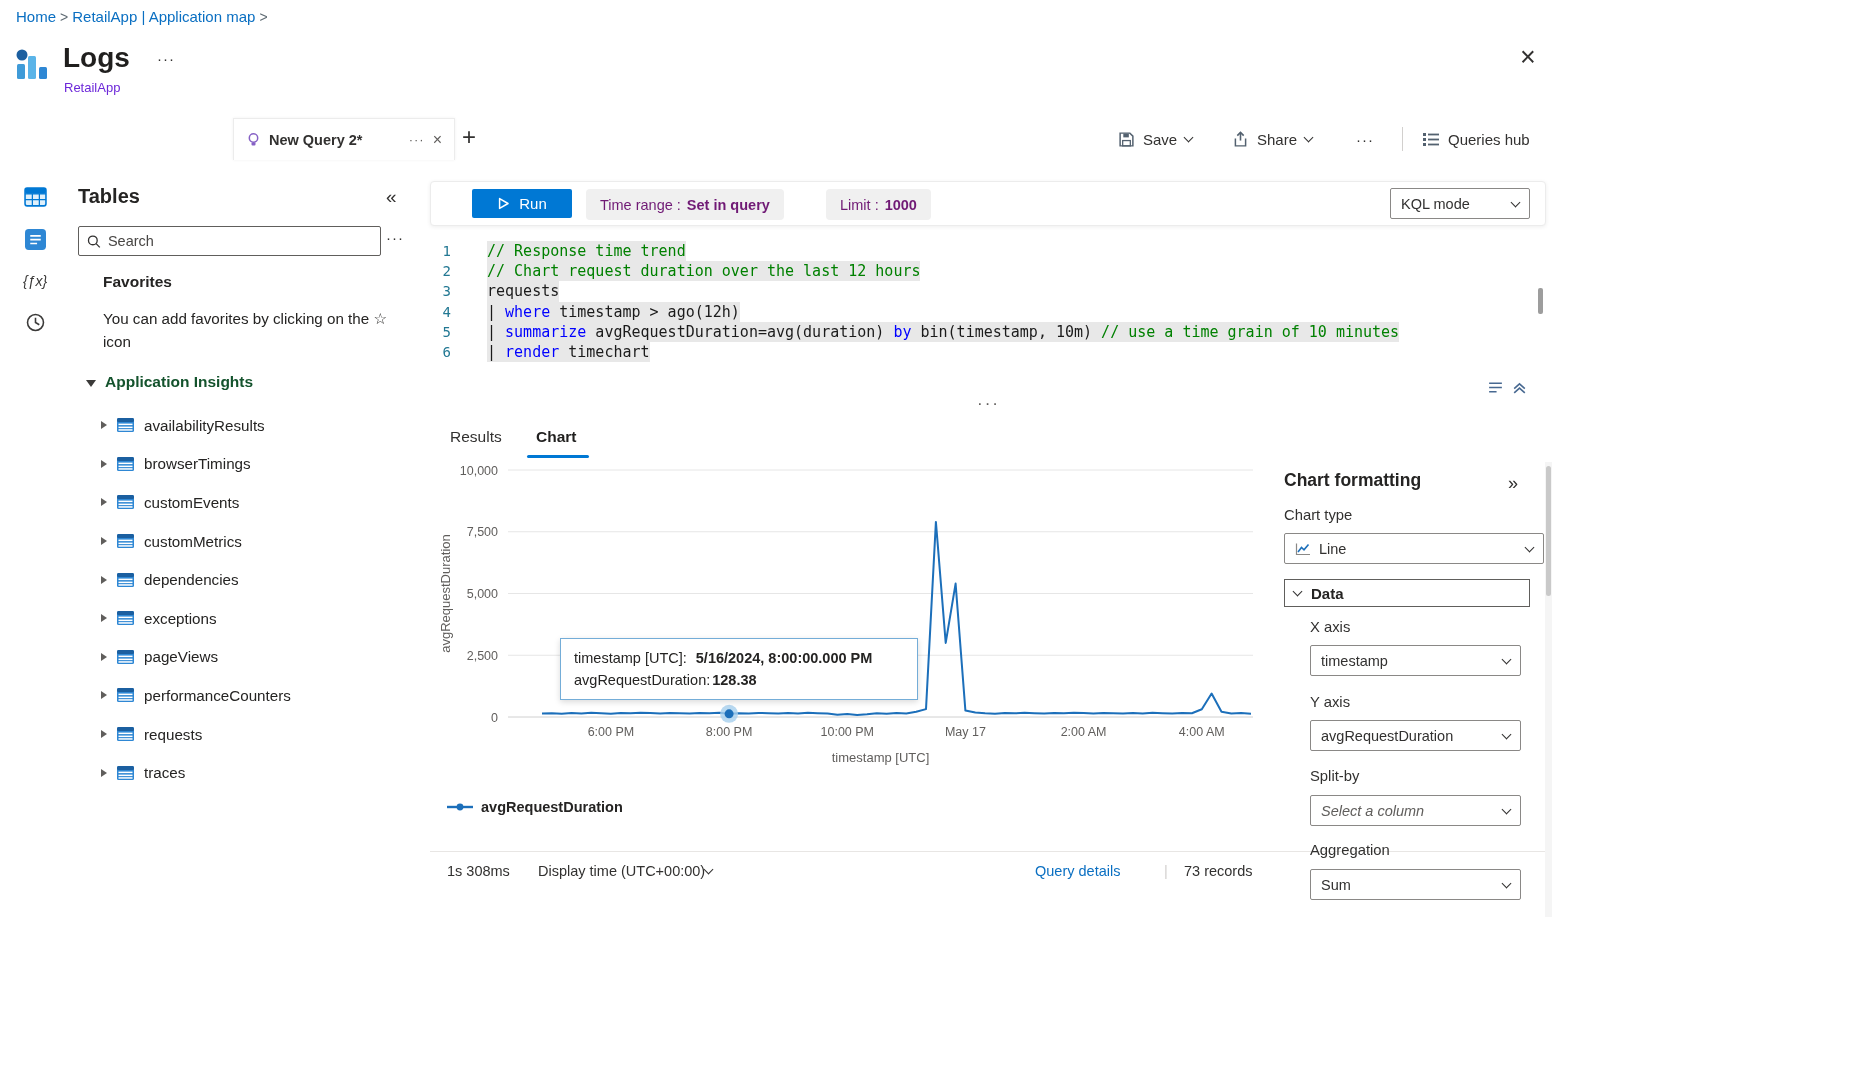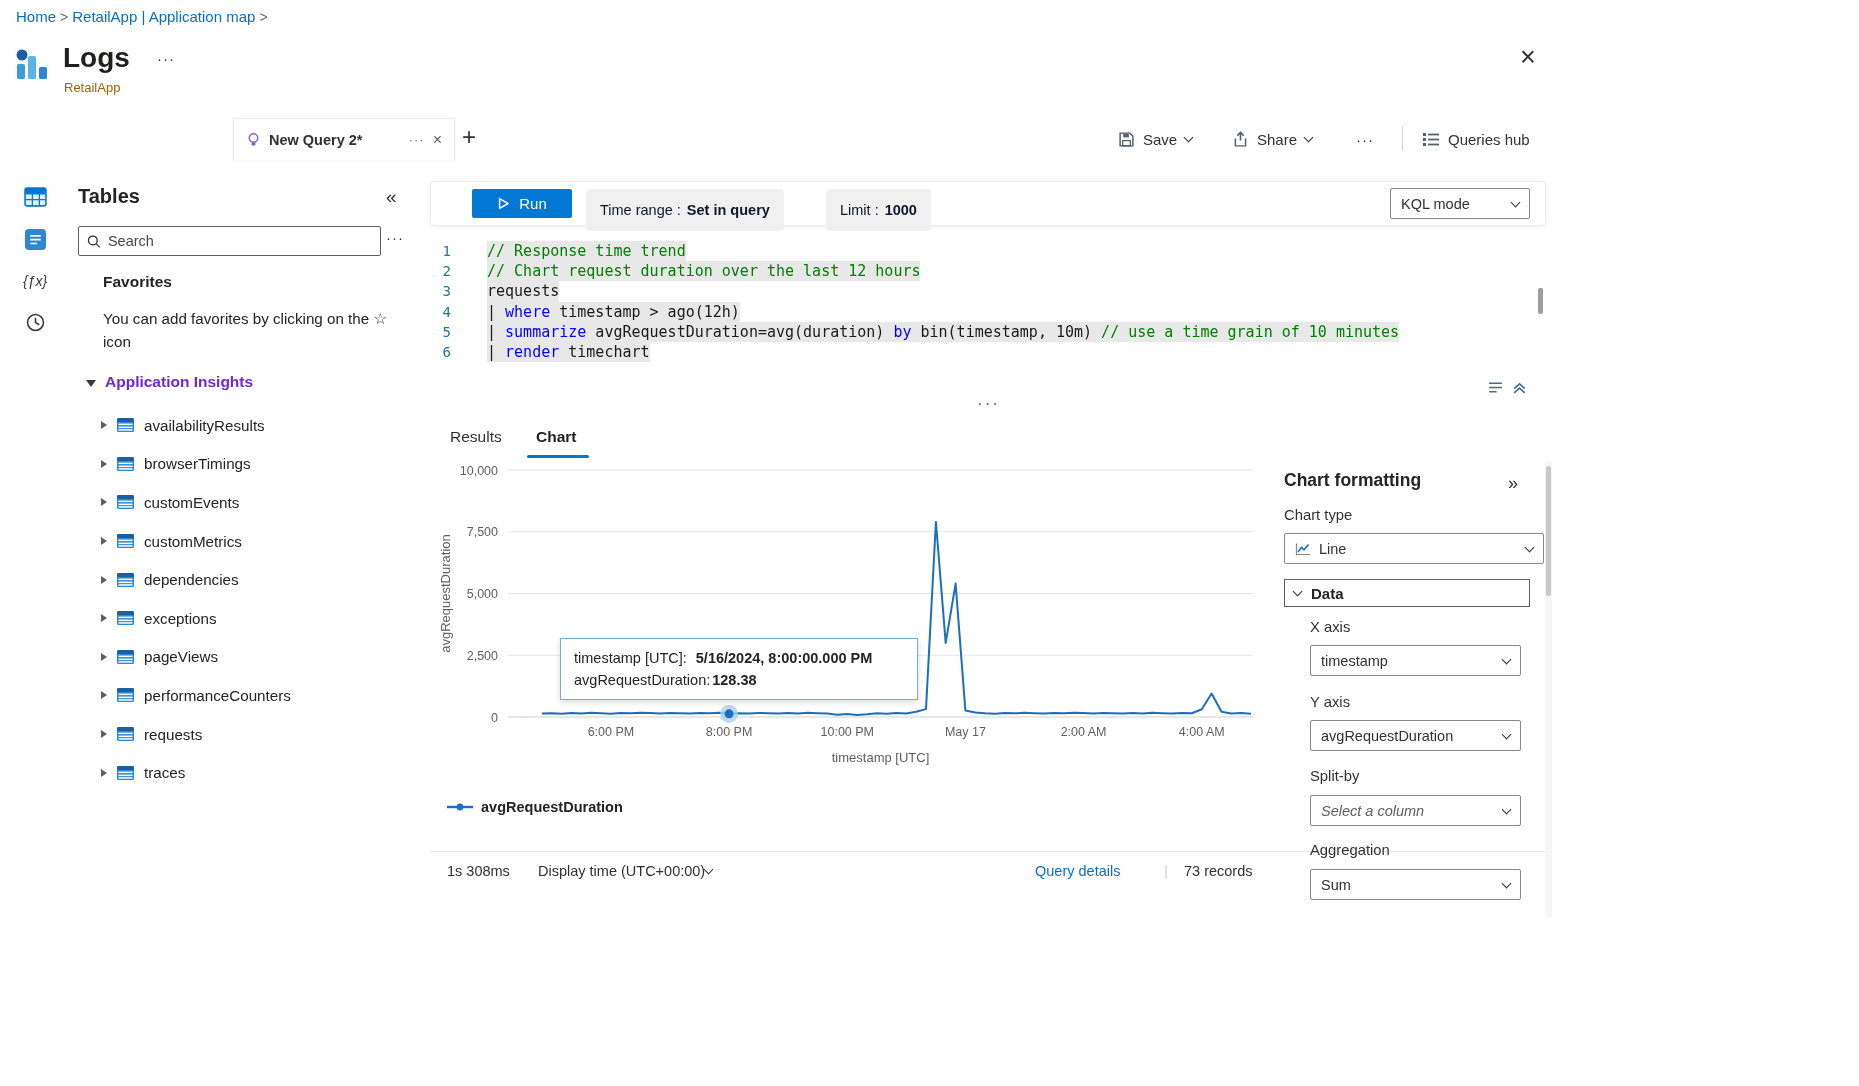--- a/index.html
+++ b/index.html
@@ -8,21 +8,21 @@
   .abs{position:absolute;}
   .flex{display:flex;align-items:center;}
 
   .breadcrumb{left:16px;top:8px;font-size:15px;gap:4px;}
   .crumb{color:#0a6fc2;cursor:pointer;}
   .crumb-sep{color:#5f6b73;font-size:14px;}
 
   .logo{left:14px;top:46px;}
   .page-title{left:63px;top:42px;font-size:28px;font-weight:700;color:#201f1e;}
   .title-more{left:157px;top:50px;font-size:15px;color:#323130;letter-spacing:1px;cursor:pointer;}
-  .page-subtitle{left:64px;top:80px;font-size:13px;color:#a16207;}
+  .page-subtitle{left:64px;top:80px;font-size:13px;color:#6d28d9;}
   .close-x{left:1520px;top:42px;font-size:27px;color:#323130;cursor:pointer;}
 
   .tab{top:118px;height:42px;gap:8px;padding:0 12px;font-size:14.5px;cursor:pointer;}
   .tab-inactive{left:18px;width:215px;background:#f1f0ef;border:1px solid #e8e6e4;}
   .tab-active{left:233px;width:222px;background:#fff;border:1px solid #ececec;border-bottom:none;font-weight:700;box-shadow:0 0 3px rgba(0,0,0,.06);}
   .tab-more{color:#605e5c;font-size:13px;letter-spacing:1px;margin-left:auto;font-weight:400;}
   .tab-x{color:#605e5c;font-size:16px;font-weight:400;}
   .add-tab{left:462px;top:123px;font-size:24px;color:#323130;cursor:pointer;}
 
   .action{top:122px;height:34px;gap:8px;font-size:15px;color:#323130;cursor:pointer;}
@@ -34,30 +34,30 @@
 
   .side-title{left:78px;top:185px;font-size:20px;font-weight:700;color:#252423;}
   .collapse-l{left:386px;top:186px;font-size:19px;color:#323130;cursor:pointer;}
   .search-box{left:78px;top:226px;width:303px;height:30px;border:1px solid #605e5c;border-radius:2px;background:#fff;display:flex;align-items:center;padding:0 8px;gap:7px;}
   .search-box input{border:none;outline:none;font-size:14.5px;width:100%;font-family:inherit;color:#323130;background:transparent;}
   .search-box input::placeholder{color:#484644;}
   .search-more{left:386px;top:229px;font-size:15px;color:#323130;letter-spacing:1px;cursor:pointer;}
   .fav-title{left:103px;top:273px;font-size:15.5px;font-weight:700;color:#252423;}
   .fav-hint{left:103px;top:307px;width:286px;font-size:15.2px;color:#252423;line-height:23px;}
   .group-row{left:86px;top:373px;gap:9px;cursor:pointer;}
-  .group-label{font-size:15.5px;font-weight:700;color:#6d28d9;}
+  .group-label{font-size:15.5px;font-weight:700;color:#14532d;}
   .tri-down{width:0;height:0;border-top:7px solid #3b3a39;border-left:5px solid transparent;border-right:5px solid transparent;margin-top:3px;}
   .tables-list{left:101px;top:406px;width:300px;}
   .table-row{display:flex;align-items:center;height:38.6px;gap:10px;cursor:pointer;}
   .tri-right{width:0;height:0;border-left:6px solid #605e5c;border-top:4.5px solid transparent;border-bottom:4.5px solid transparent;flex:none;}
   .tbl-label{font-size:15.2px;color:#252423;}
 
   .query-card{left:430px;top:181px;width:1116px;height:45px;background:#fff;border:1px solid #ececec;border-radius:4px;box-shadow:0 1px 4px rgba(0,0,0,.07);}
   .run-btn{left:472px;top:189px;width:100px;height:29px;background:#0078d4;border-radius:2px;color:#fff;font-size:15px;display:flex;align-items:center;justify-content:center;gap:9px;cursor:pointer;}
-  .pill{top:189px;height:42px;background:#f0f0f0;border-radius:4px;display:flex;align-items:center;padding:0 14px;gap:6px;font-size:14.5px;color:#0f172a;cursor:pointer;}
+  .pill{top:189px;height:31px;background:#f0f0f0;border-radius:4px;display:flex;align-items:center;padding:0 14px;gap:6px;font-size:14.5px;color:#701a75;cursor:pointer;}
   .kql-dd{left:1390px;top:188px;width:140px;height:31px;border:1px solid #8a8886;border-radius:2px;display:flex;align-items:center;padding:0 10px;font-size:14.5px;gap:8px;cursor:pointer;background:#fff;}
   .kql-dd .chev{margin-left:auto;}
 
   .editor{left:430px;top:241px;width:1116px;font-family:"DejaVu Sans Mono","Liberation Mono",monospace;font-size:15px;cursor:text;}
   .code-line{display:flex;height:20.2px;line-height:20.2px;}
   .ln{width:40px;text-align:right;padding-right:19px;color:#237893;font-size:14px;flex:none;}
   .code-text{white-space:pre;background:#e8e8e8;margin-left:17px;}
   .tok-c{color:#008000;}
   .tok-k{color:#0000ff;}
   .tok-p{color:#1b1b1b;}

